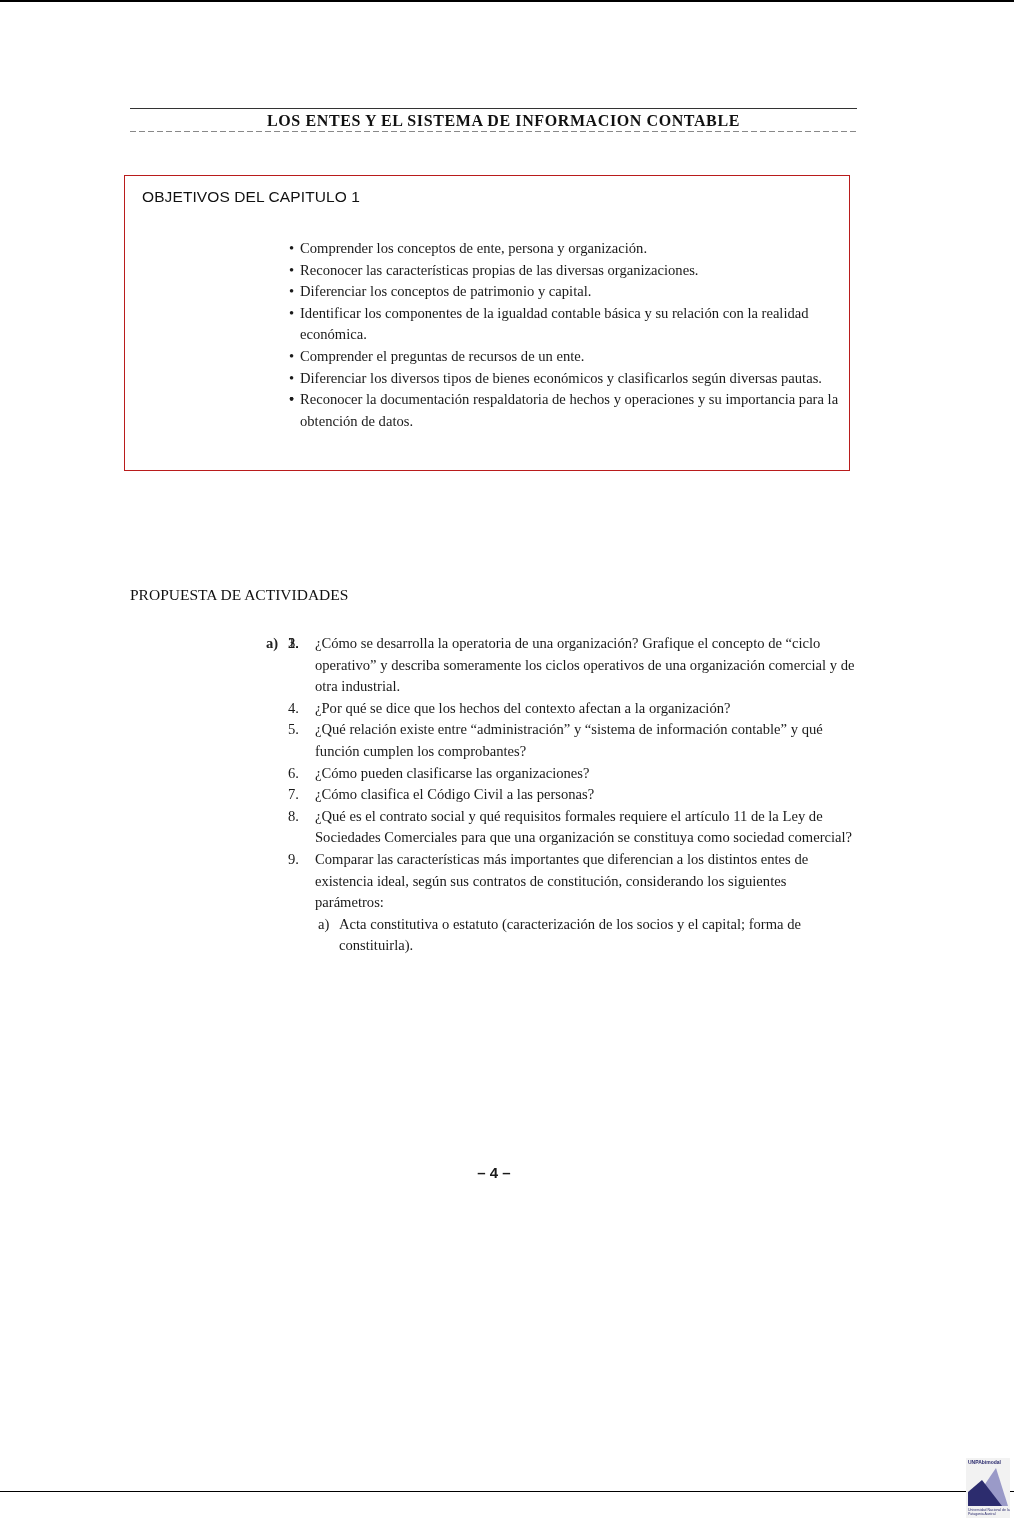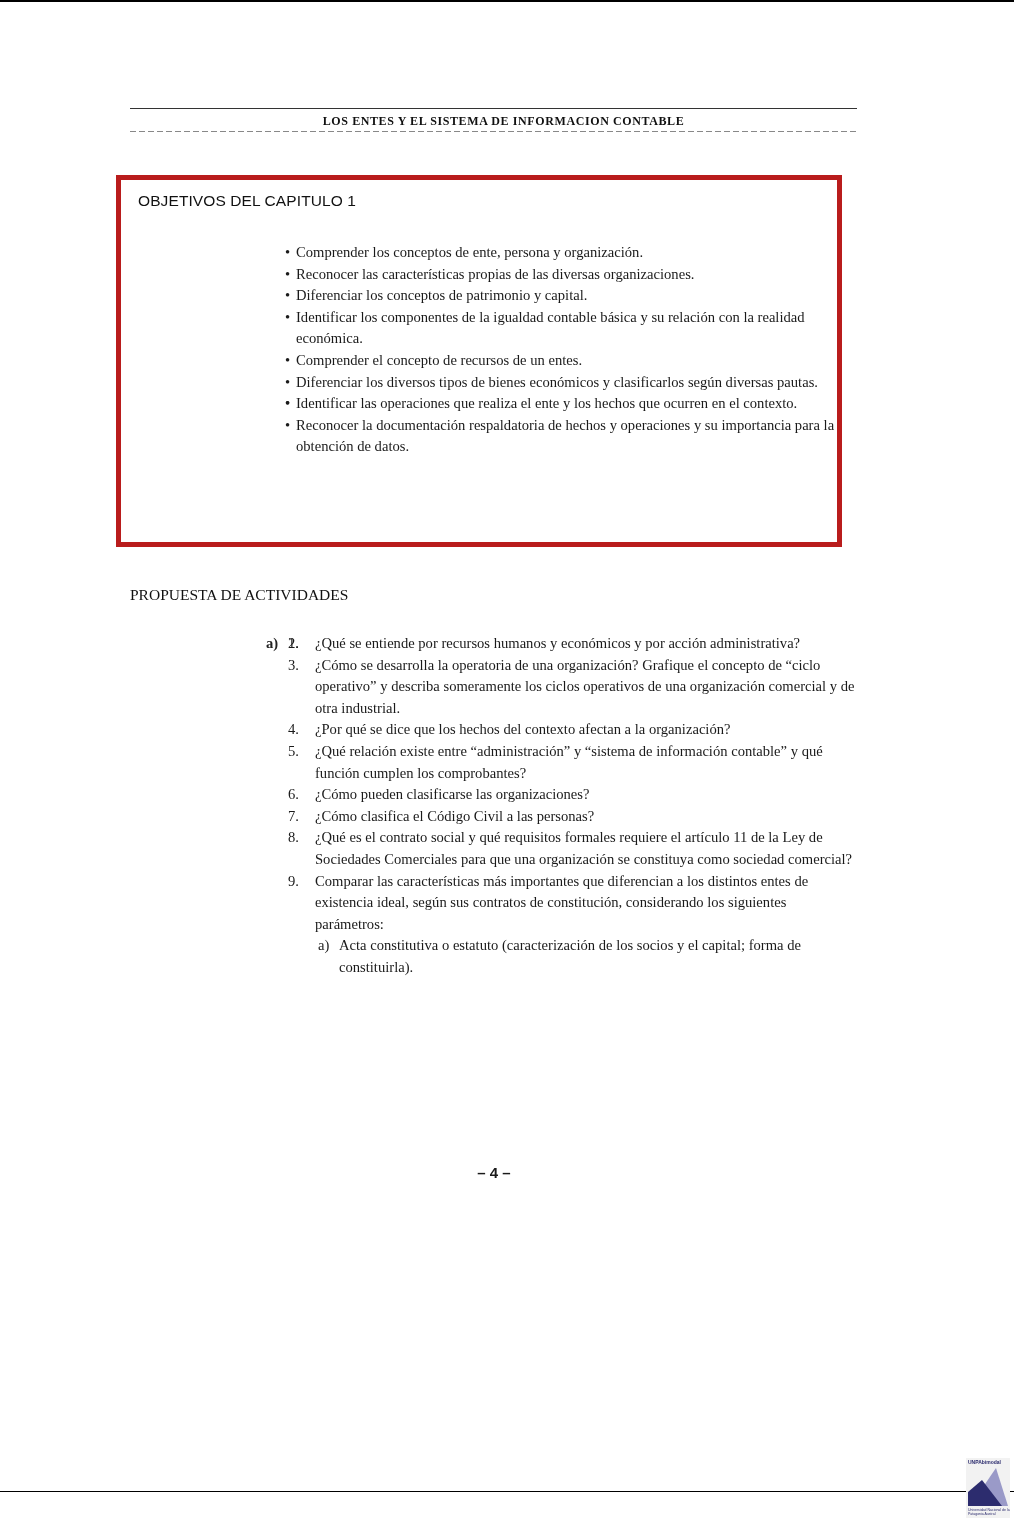--- a/index.html
+++ b/index.html
@@ -8,28 +8,28 @@
       background: #ffffff; color: #1a1a1a;
       font-family: "Liberation Serif", "DejaVu Serif", serif;
     }
     .top-rule { position: absolute; left: 0; top: 0; width: 1014px; height: 2px; background: #000; }
     .bottom-rule { position: absolute; left: 0; top: 1491px; width: 972px; height: 1px; background: #000; }
     .bottom-rule-tail { position: absolute; left: 1005px; top: 1491px; width: 9px; height: 1px; background: #000; }
 
     .running-header { position: absolute; left: 130px; top: 108px; width: 727px; }
     .running-header .rule-top { height: 1px; background: #333; }
     .running-header .title {
-      text-align: center; font-weight: bold; font-size: 12px; letter-spacing: 0.6px;
+      text-align: center; font-weight: bold; font-size: 16px; letter-spacing: 0.6px;
       padding-top: 4px; padding-left: 20px; line-height: 16px; color: #111;
     }
     .running-header .rule-bottom { height: 1px; background: repeating-linear-gradient(90deg,#888 0 6px,transparent 6px 9px); margin-top: 2px; }
 
     .objectives-box {
-      position: absolute; left: 116px; top: 175px; width: 726px; height: 372px;
-      border: 5px solid #b91c1c; box-sizing: border-box;
+      position: absolute; left: 124px; top: 175px; width: 726px; height: 296px;
+      border: 1px solid #b91c1c; box-sizing: border-box;
     }
     .box-title {
       position: absolute; left: 17px; top: 12px; font-family: "Liberation Sans", "DejaVu Sans", sans-serif;
       font-size: 15.5px; color: #111; letter-spacing: 0.1px;
     }
     .obj-list { position: absolute; left: 156px; top: 62px; width: 560px; margin: 0; padding: 0; list-style: none; }
     .obj-list li { position: relative; padding-left: 19px; font-size: 14.6px; line-height: 21.6px; }
     .obj-list li .bullet { position: absolute; left: 8px; top: 0; }
 
     .section-title {
@@ -68,37 +68,37 @@
   <div class="rule-bottom"></div>
 </div>
 
 <div class="objectives-box">
   <div class="box-title">OBJETIVOS DEL CAPITULO 1</div>
   <ul class="obj-list">
     <li><span class="bullet">•</span><span>Comprender los conceptos de ente, persona y organización.</span></li>
     <li><span class="bullet">•</span><span>Reconocer las características propias de las diversas organizaciones.</span></li>
     <li><span class="bullet">•</span><span>Diferenciar los conceptos de patrimonio y capital.</span></li>
     <li><span class="bullet">•</span><span>Identificar los componentes de la igualdad contable básica y su relación con la realidad económica.</span></li>
-    <li><span class="bullet">•</span><span>Comprender el concepto de recursos de un entes.</span></li>
+    <li><span class="bullet">•</span><span>Comprender el preguntas de recursos de un ente.</span></li>
     <li><span class="bullet">•</span><span>Diferenciar los diversos tipos de bienes económicos y clasificarlos según diversas pautas.</span></li>
     <li><span class="bullet">•</span></li>
-    <li><span class="bullet">•</span><span>Identificar las operaciones que realiza el ente y los hechos que ocurren en el contexto.</span></li>
+    <li><span class="bullet">•</span></li>
     <li><span class="bullet">•</span><span>Reconocer la documentación respaldatoria de hechos y operaciones y su importancia para la obtención de datos.</span></li>
   </ul>
 </div>
 
 <div class="section-title">PROPUESTA DE ACTIVIDADES</div>
 
 <div class="activities">
   <div class="act-intro">
     <span class="marker">a)</span>
   </div>
   <ol class="q-list">
     <li><span class="num">1.</span></li>
-    <li><span class="num">2.</span><span>¿Qué se entiende por recursos humanos y económicos y por acción administrativa?</span></li>
+    <li><span class="num">2.</span></li>
     <li><span class="num">3.</span><span>¿Cómo se desarrolla la operatoria de una organización?  Grafique el concepto de “ciclo operativo” y describa someramente los ciclos operativos de una organización comercial y de otra industrial.</span></li>
     <li><span class="num">4.</span><span>¿Por qué se dice que los hechos del contexto afectan a la organización?</span></li>
     <li><span class="num">5.</span><span>¿Qué relación existe entre “administración” y “sistema de información contable” y qué función cumplen los comprobantes?</span></li>
     <li><span class="num">6.</span><span>¿Cómo pueden clasificarse las organizaciones?</span></li>
     <li><span class="num">7.</span><span>¿Cómo clasifica el Código Civil a las personas?</span></li>
     <li><span class="num">8.</span><span>¿Qué es el contrato social y qué requisitos formales requiere el artículo 11 de la Ley de Sociedades Comerciales para que una organización se constituya como sociedad comercial?</span></li>
     <li><span class="num">9.</span><span>Comparar las características más importantes que diferencian a los distintos entes de existencia ideal, según sus contratos de constitución, considerando los siguientes parámetros:</span></li>
   </ol>
   <ul class="sub-list">
     <li><span class="marker">a)</span><span>Acta constitutiva o estatuto (caracterización de los socios y el capital; forma de constituirla).</span></li>

